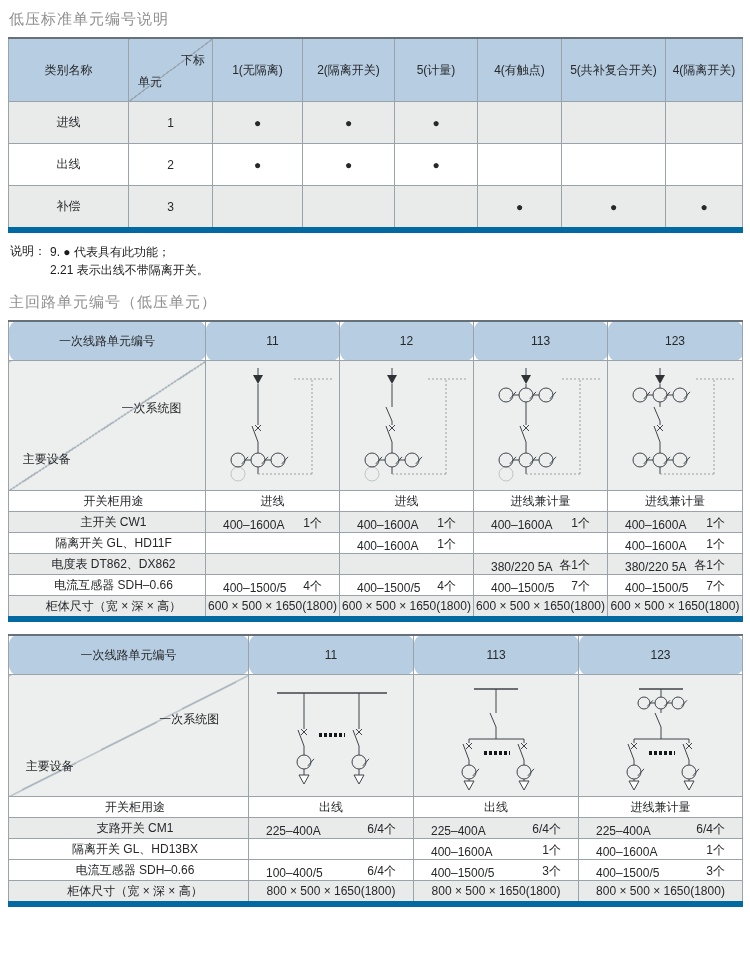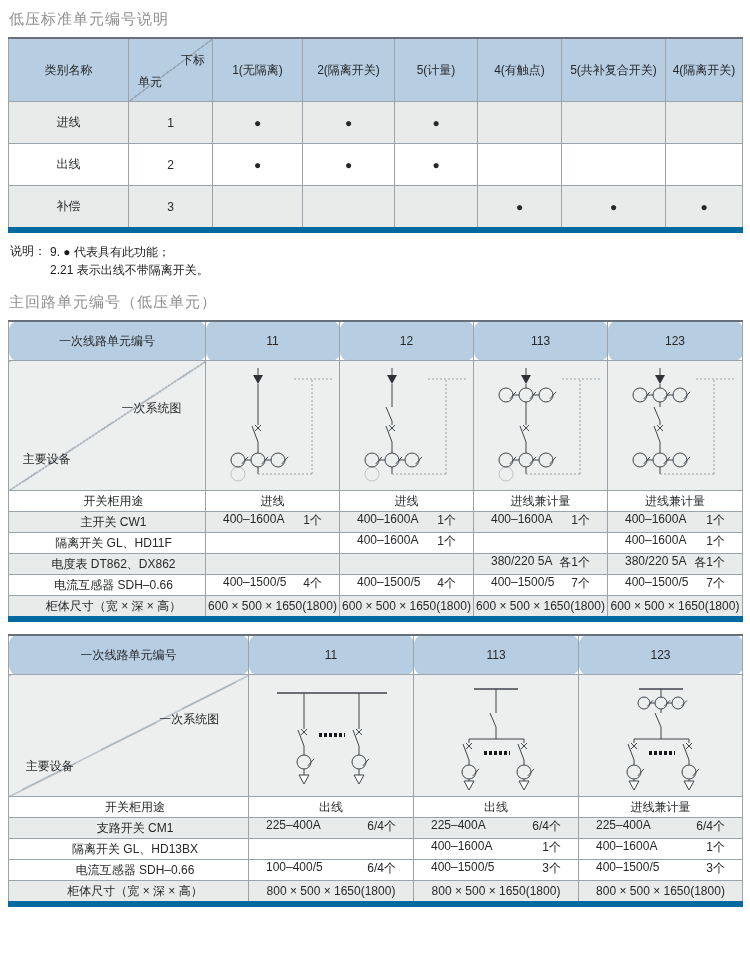--- a/index.html
+++ b/index.html
@@ -15,21 +15,21 @@
   .dgbg{background:#edefee;}
   
   .t1 th{height:62px;}
   .t1 td{height:41px;font-size:12px;}
   
   .hrow th{height:38px;border-radius:9px;}
   .t2 .drow td{height:129px;}
   .t3 .drow td{height:121px;}
   .t2 tbody.data td,.t3 tbody.data td{height:20px;}
   .lab{text-align:center;padding-left:13px !important;}
-  .flexcell{display:flex;justify-content:space-between;align-items:flex-start;padding:0 17px;height:100%;}
+  .flexcell{display:flex;justify-content:space-between;align-items:flex-end;padding:0 17px;height:100%;}
   .dot{font-size:12px;color:#111;}
   
   .diag{position:relative;
     background-image:linear-gradient(to bottom right,transparent calc(50% - 0.6px),#94a0ad calc(50% - 0.6px),#94a0ad calc(50% + 0.6px),transparent calc(50% + 0.6px));}
   .diag span{position:absolute;font-size:12px;color:#26282a;}
   .t1 .diag .ctr{top:13px;right:7px;}
   .t1 .diag .cbl{bottom:10px;left:9px;font-family:Liberation Serif, serif;}
   .corner .ctr{top:30%;right:12%;}
   .corner .cbl{bottom:17%;left:7%;}
   .notes{display:flex;gap:4px;font-size:12px;margin:10px 0 14px 2px;color:#1c1c1c;}

